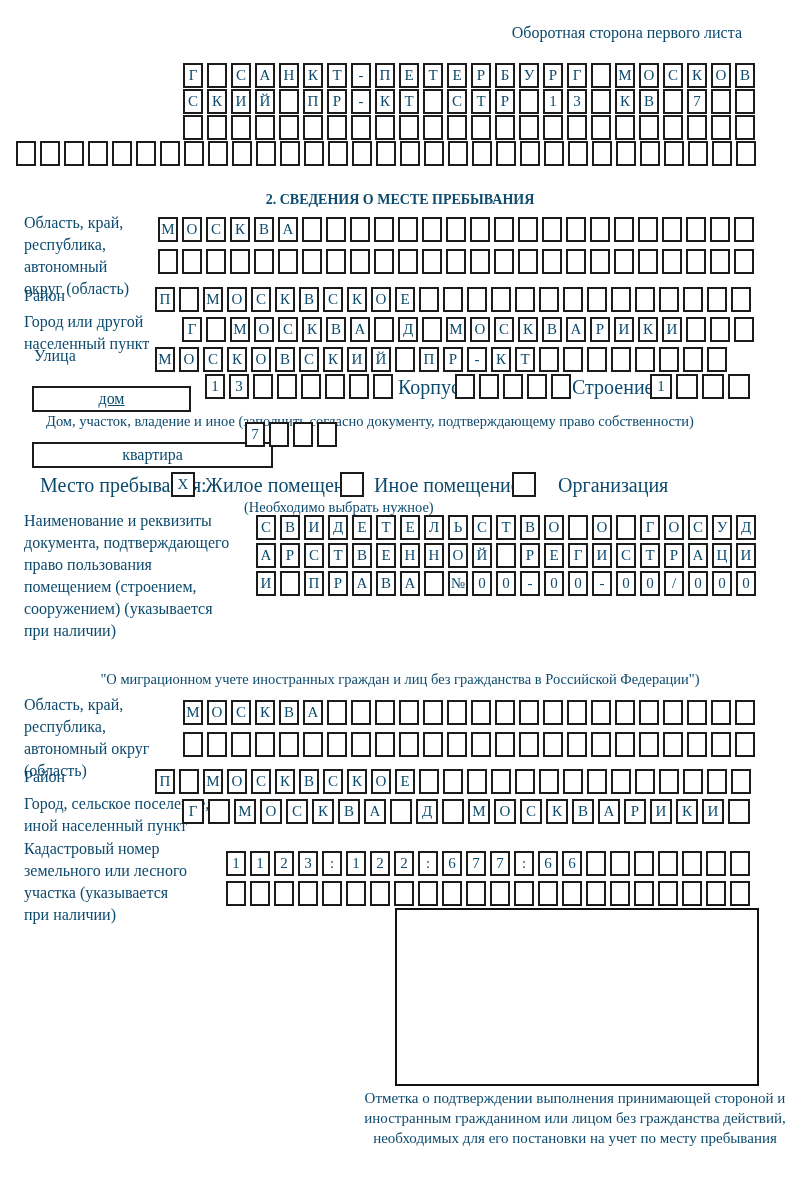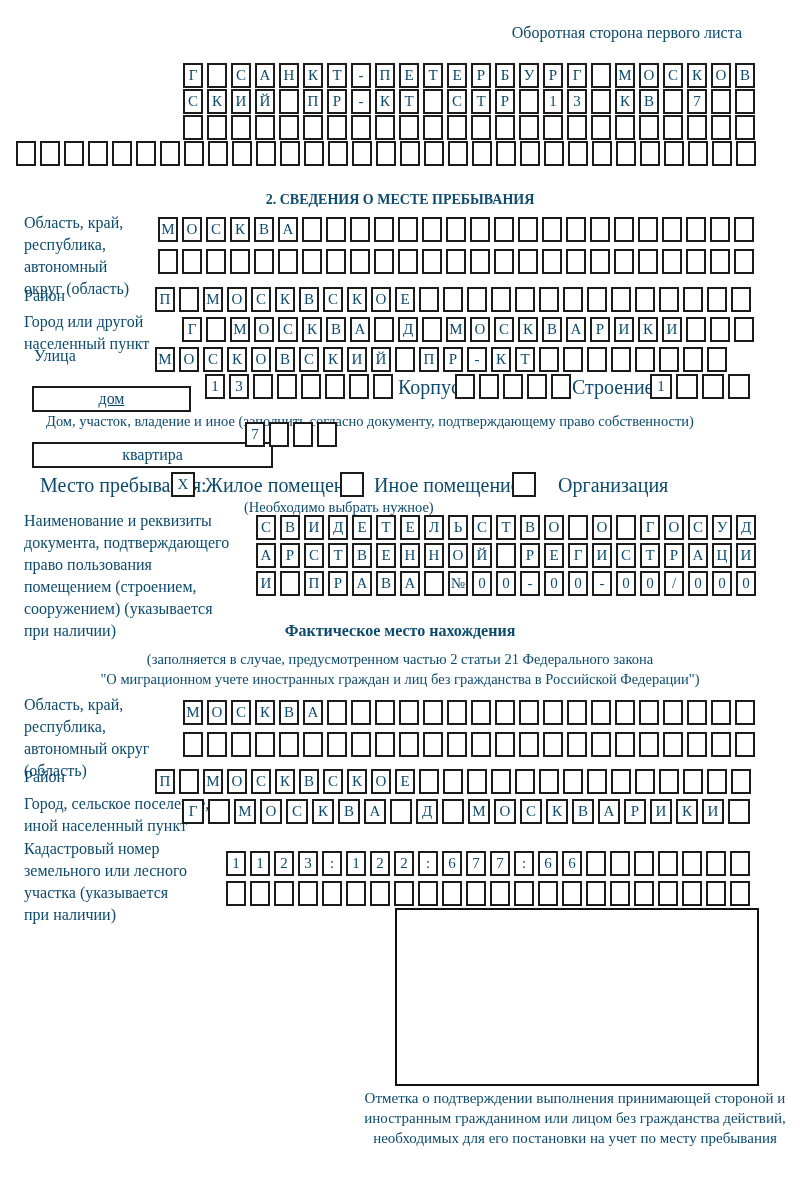--- a/index.html
+++ b/index.html
@@ -413,22 +413,20 @@
       <span class="cell">0</span>
       <span class="cell">-</span>
       <span class="cell">0</span>
       <span class="cell">0</span>
       <span class="cell">/</span>
       <span class="cell">0</span>
       <span class="cell">0</span>
       <span class="cell">0</span>
     </div>
 
-  <div class="title center" style="top:622px;font-size:16px;">Фактическое место нахождения</div>
-  <div class="note center" style="top:650px;">(заполняется в случае, предусмотренном частью 2 статьи 21 Федерального закона</div>
   <div class="note center" style="top:670px;">"О миграционном учете иностранных граждан и лиц без гражданства в Российской Федерации")</div>
 
   <div class="lbl" style="left:24px;top:694px;">Область, край,
 республика,
 автономный округ
 (область)</div>
   <div class="boxrow" style="left:183px;top:700px;">
       <span class="cell">М</span>
       <span class="cell">О</span>
       <span class="cell">С</span>

